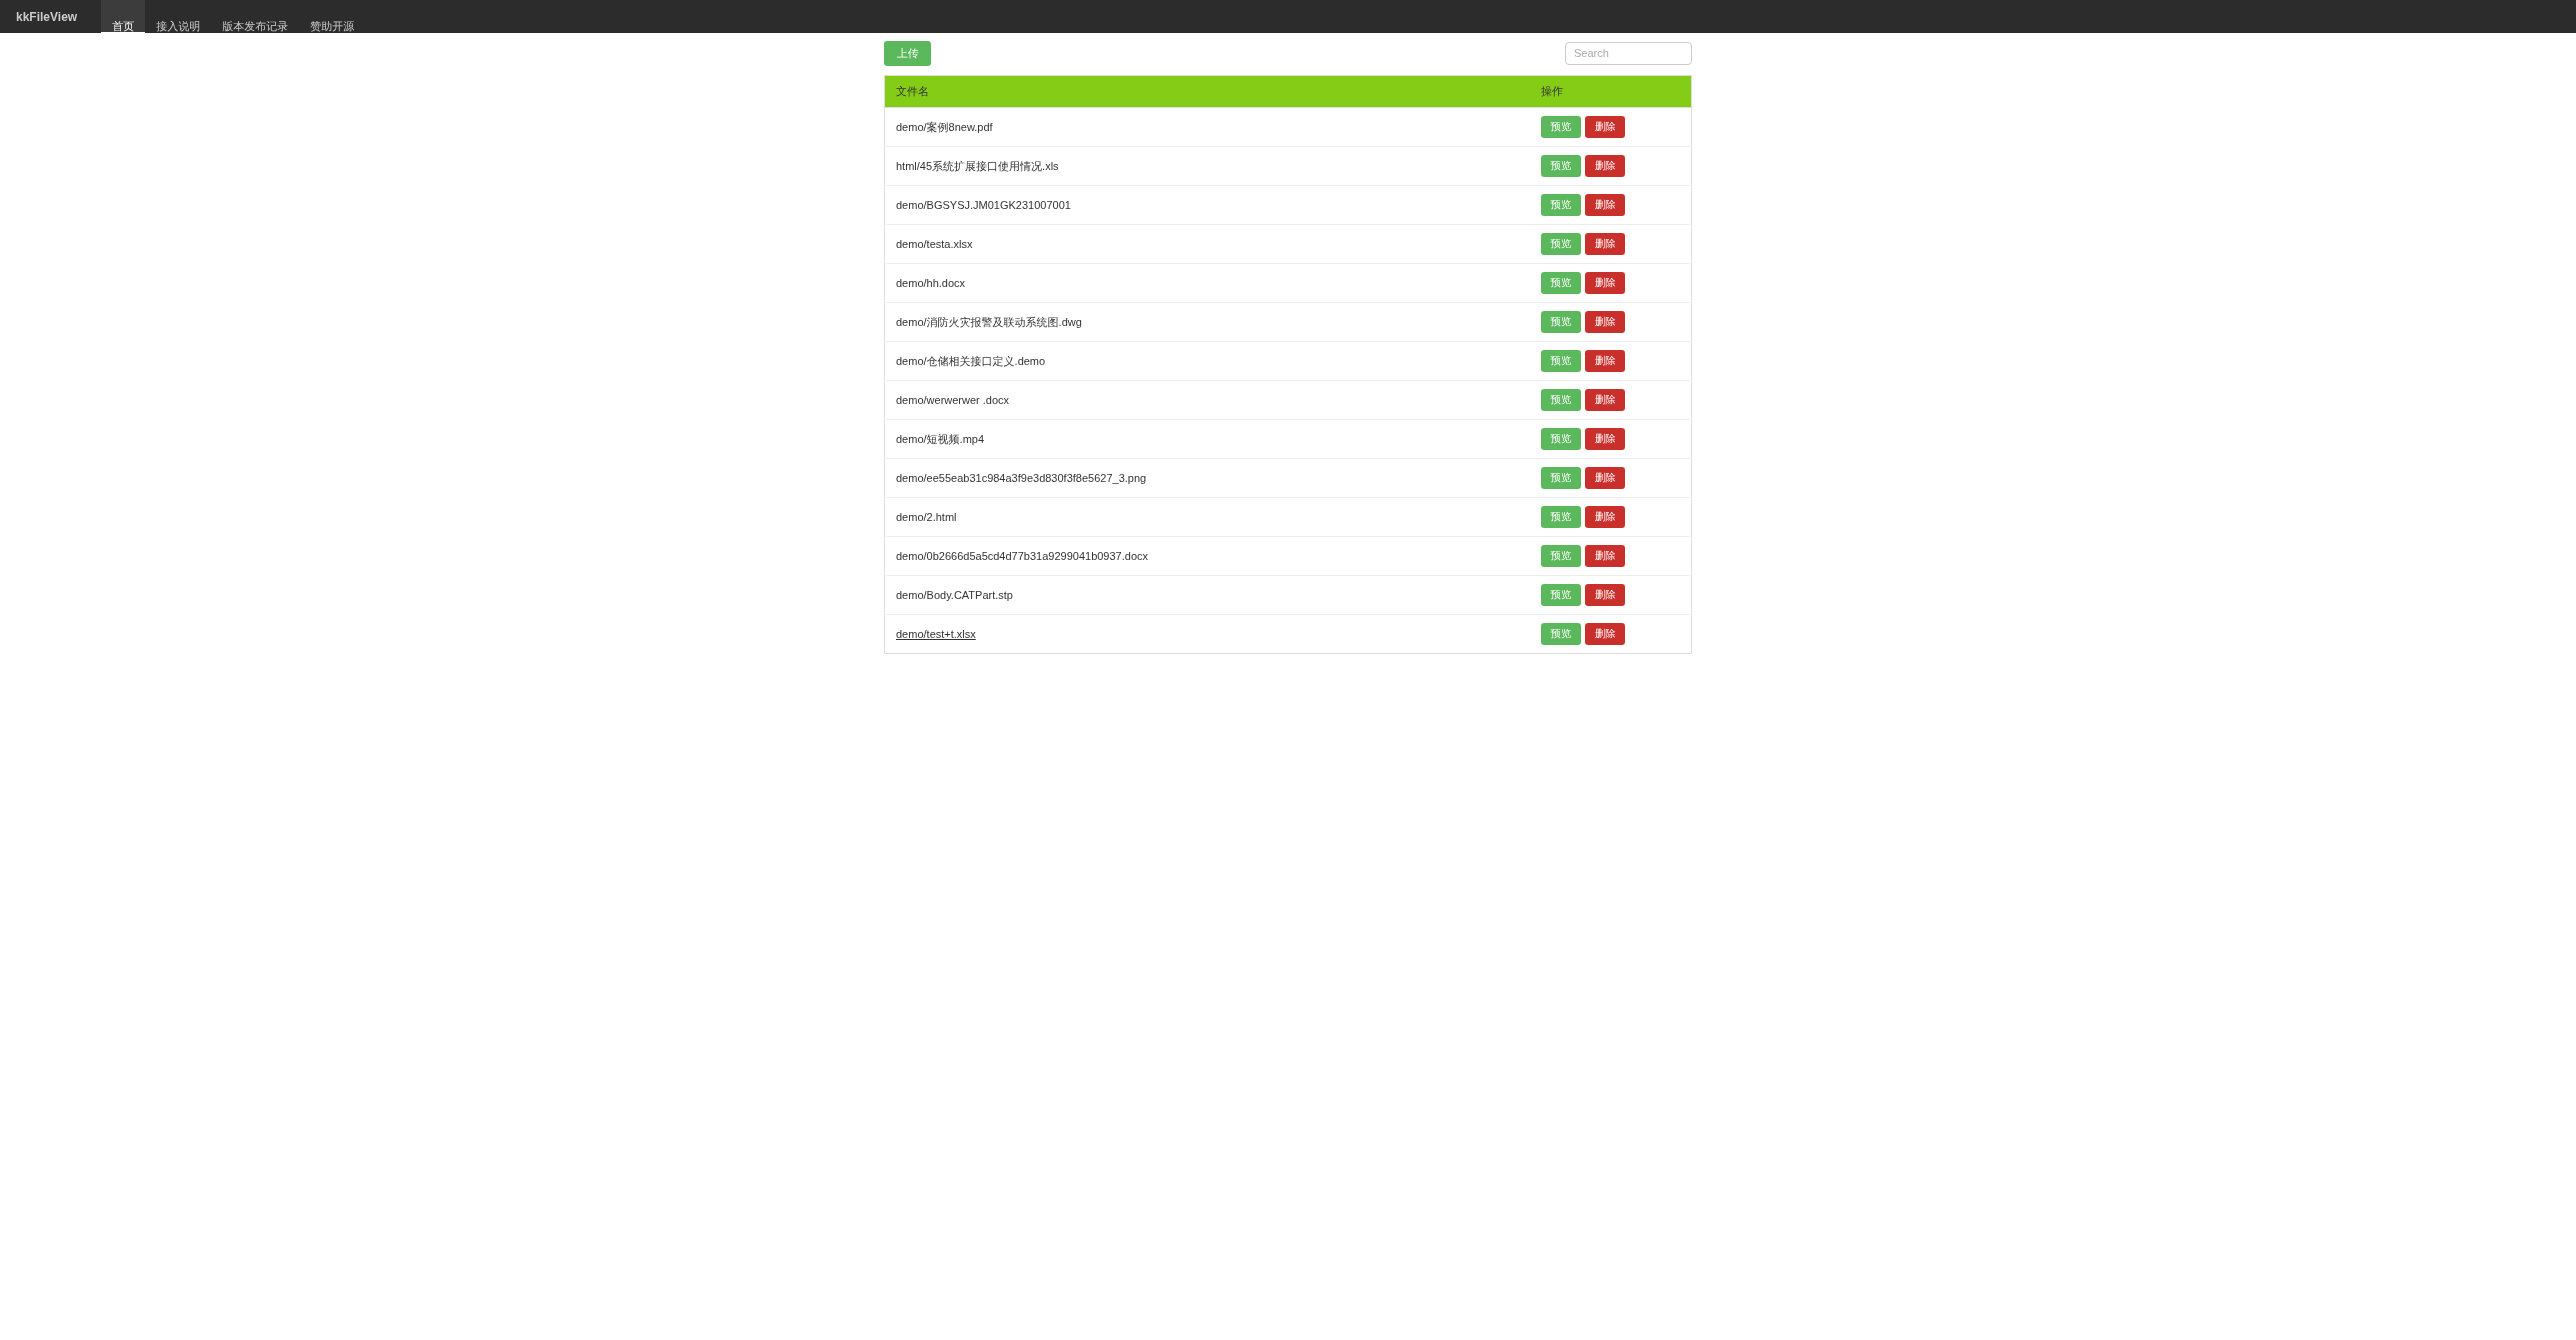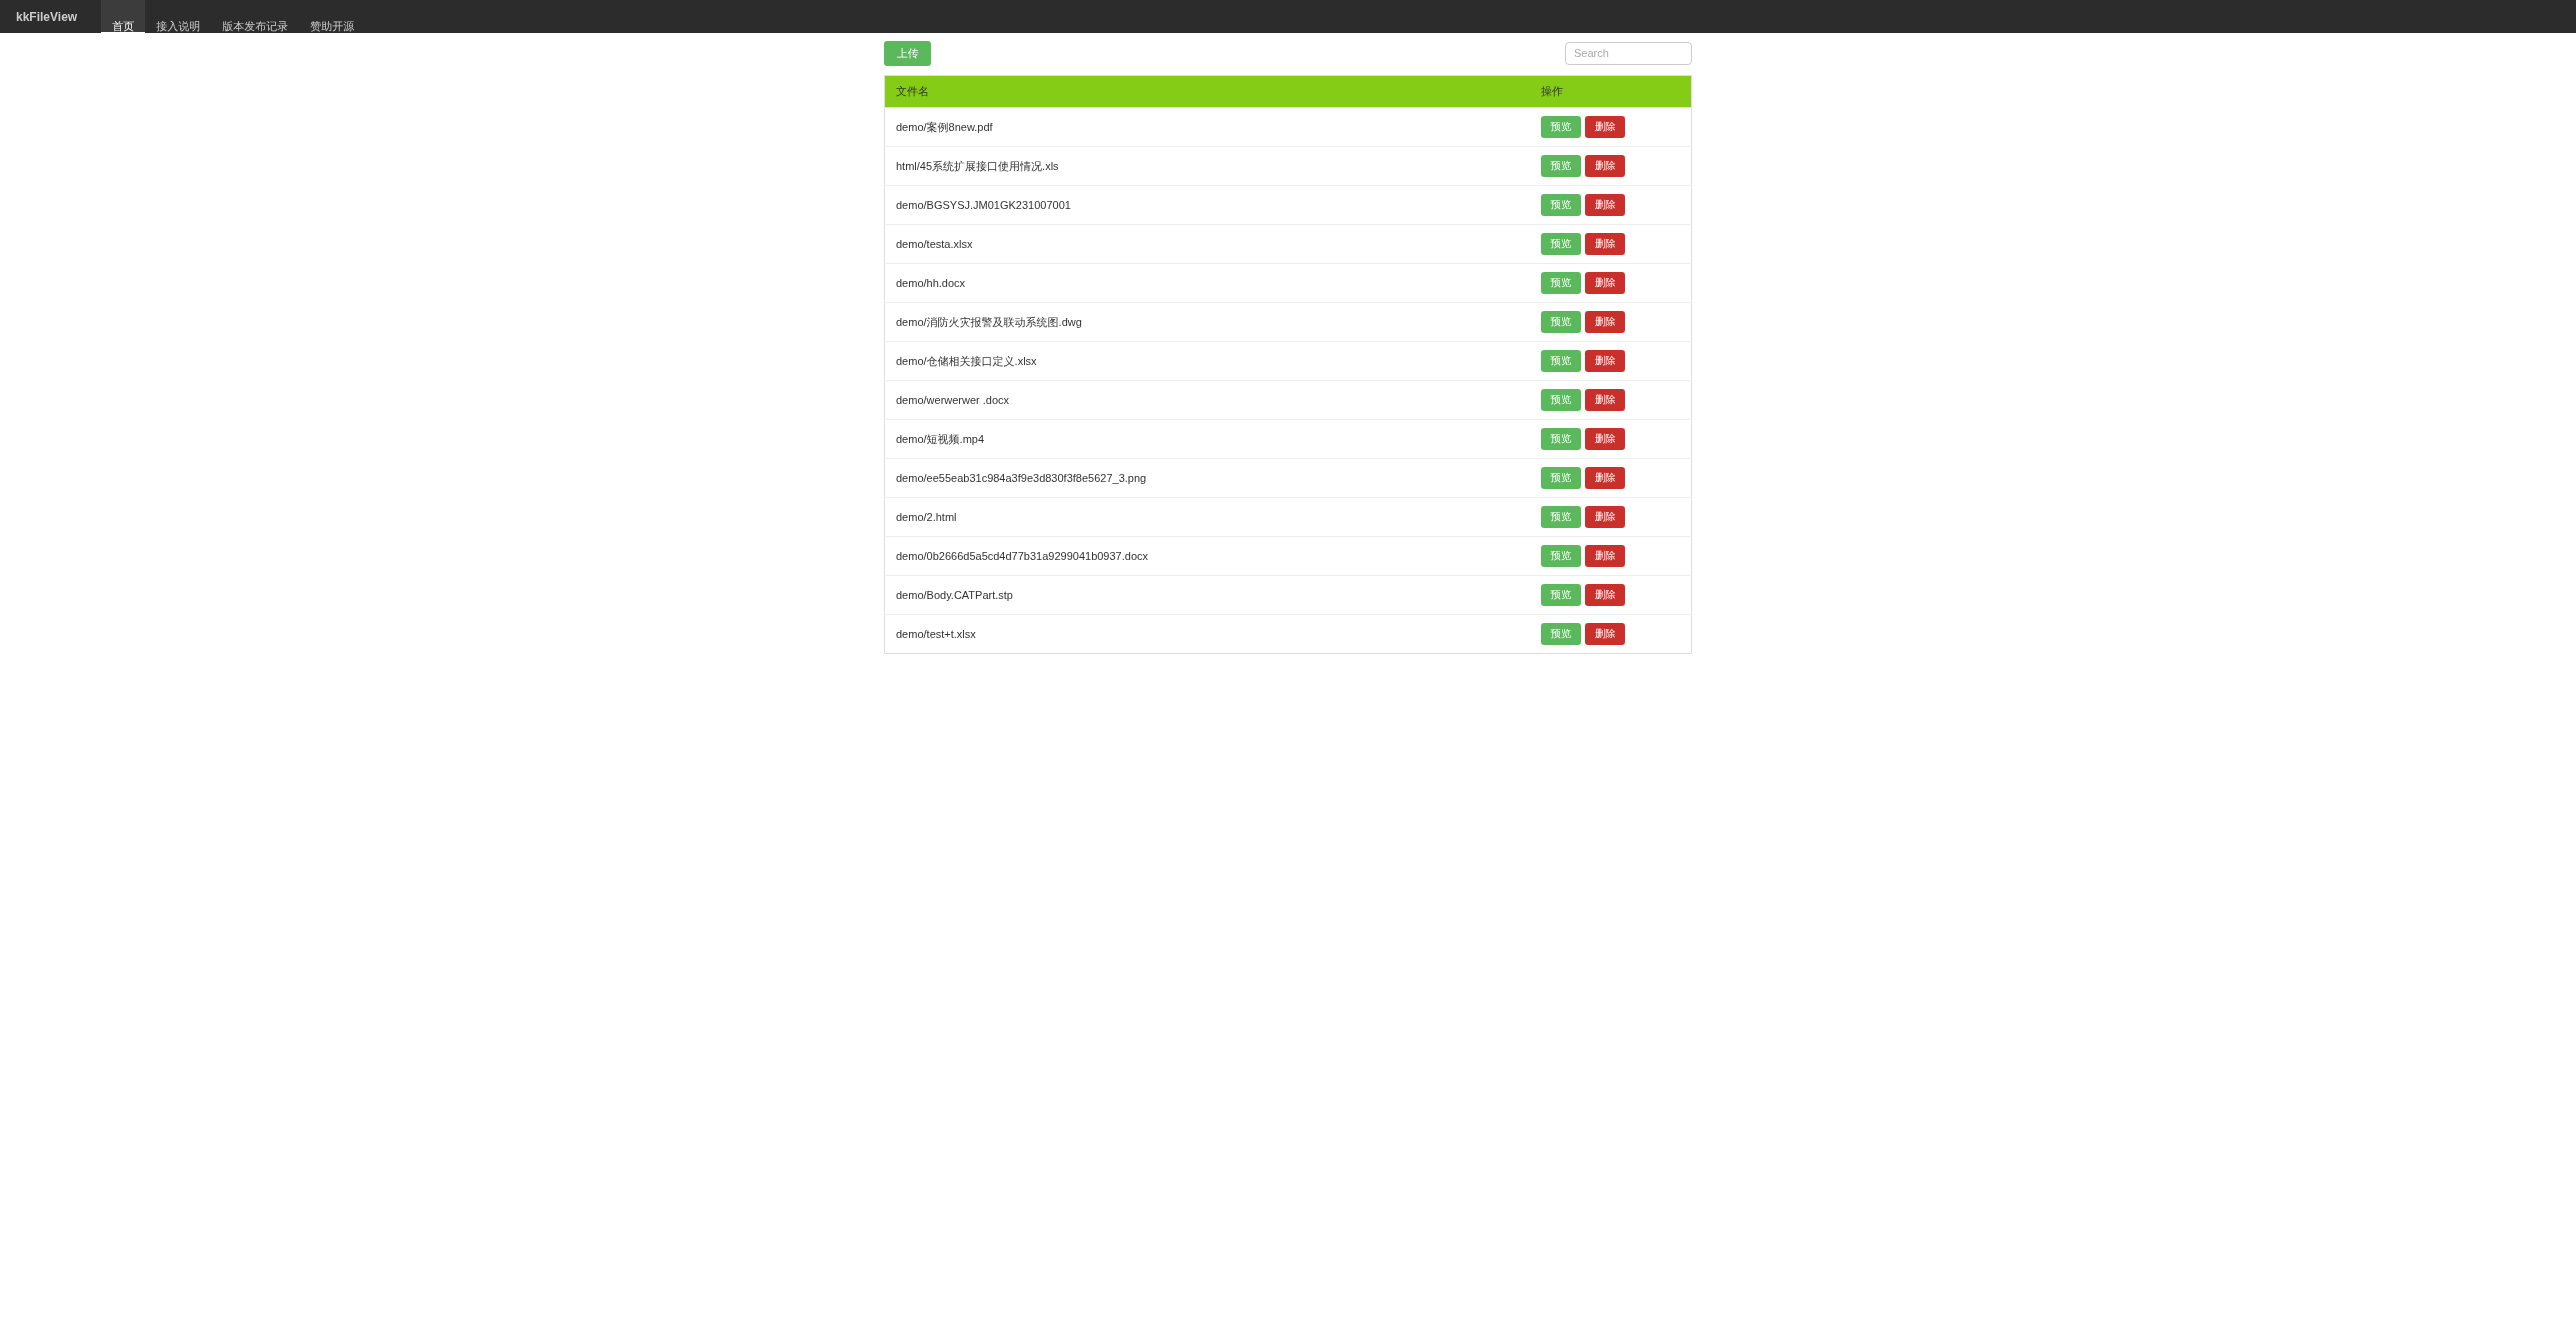--- a/index.html
+++ b/index.html
@@ -90,20 +90,21 @@
       font-weight: 500;
       color: #333;
     }
     .file-table td {
       padding: 8px 11px;
       border-bottom: 0.8px solid #eee;
       vertical-align: middle;
     }
     .file-table tr:last-child td {
       border-bottom: none;
+      text-decoration: underline;
     }
     .col-name { width: 80%; }
     .col-action { width: 20%; white-space: nowrap; }
 
     
     .btn-preview {
       background: #5cb85c;
       color: #fff;
       border: none;
       border-radius: 3.2px;
@@ -166,21 +167,21 @@
         </tr>
         <tr>
           <td class="col-name">demo/hh.docx</td>
           <td class="col-action"><button class="btn-preview">预览</button><button class="btn-delete">删除</button></td>
         </tr>
         <tr>
           <td class="col-name">demo/消防火灾报警及联动系统图.dwg</td>
           <td class="col-action"><button class="btn-preview">预览</button><button class="btn-delete">删除</button></td>
         </tr>
         <tr>
-          <td class="col-name">demo/仓储相关接口定义.xlsx</td>
+          <td class="col-name">demo/仓储相关接口定义.demo</td>
           <td class="col-action"><button class="btn-preview">预览</button><button class="btn-delete">删除</button></td>
         </tr>
         <tr>
           <td class="col-name">demo/werwerwer .docx</td>
           <td class="col-action"><button class="btn-preview">预览</button><button class="btn-delete">删除</button></td>
         </tr>
         <tr>
           <td class="col-name">demo/短视频.mp4</td>
           <td class="col-action"><button class="btn-preview">预览</button><button class="btn-delete">删除</button></td>
         </tr>

